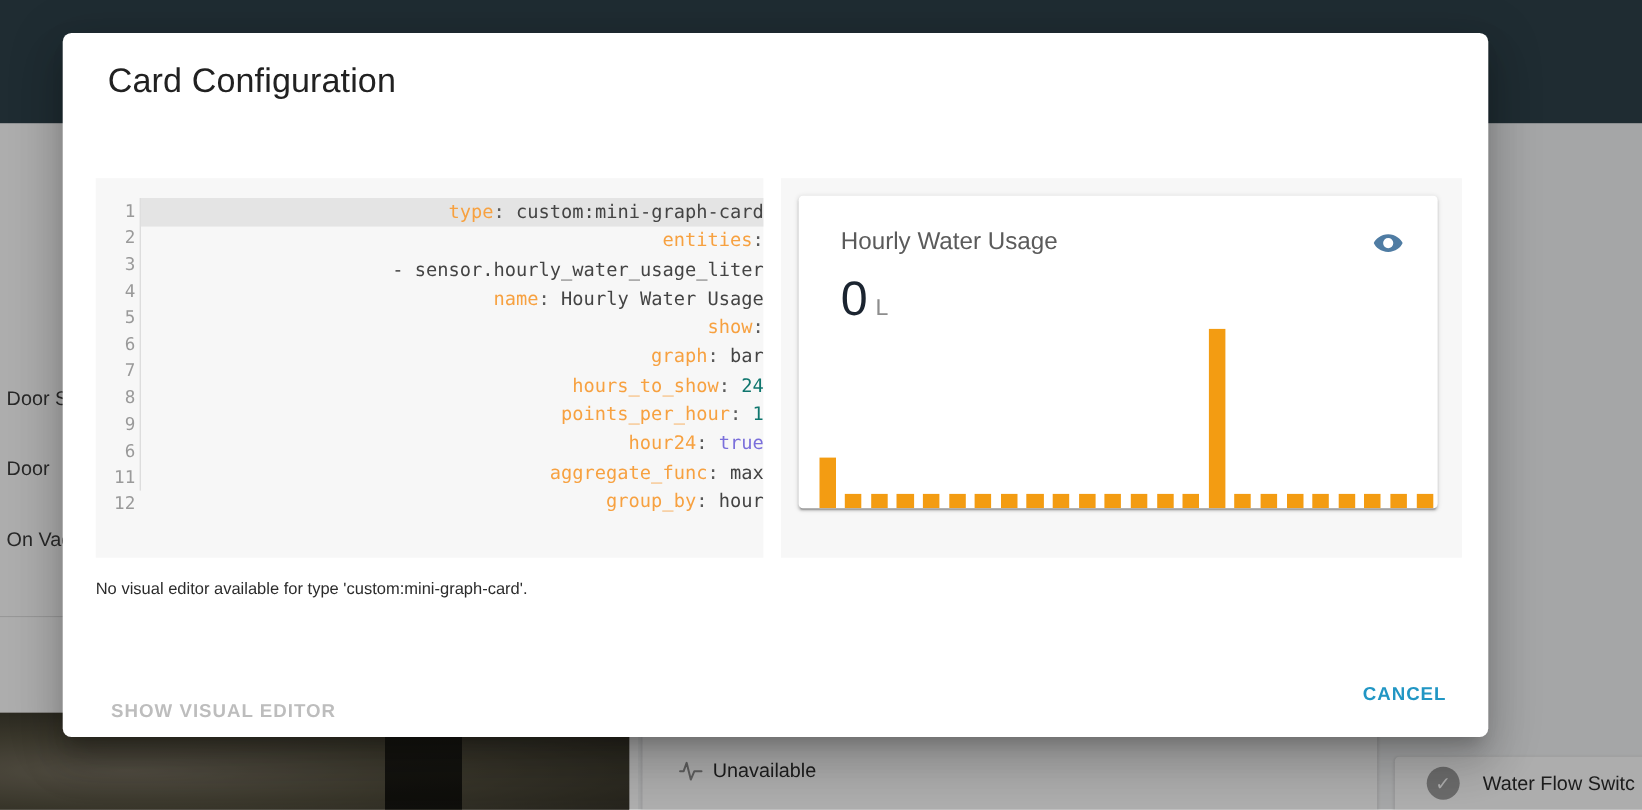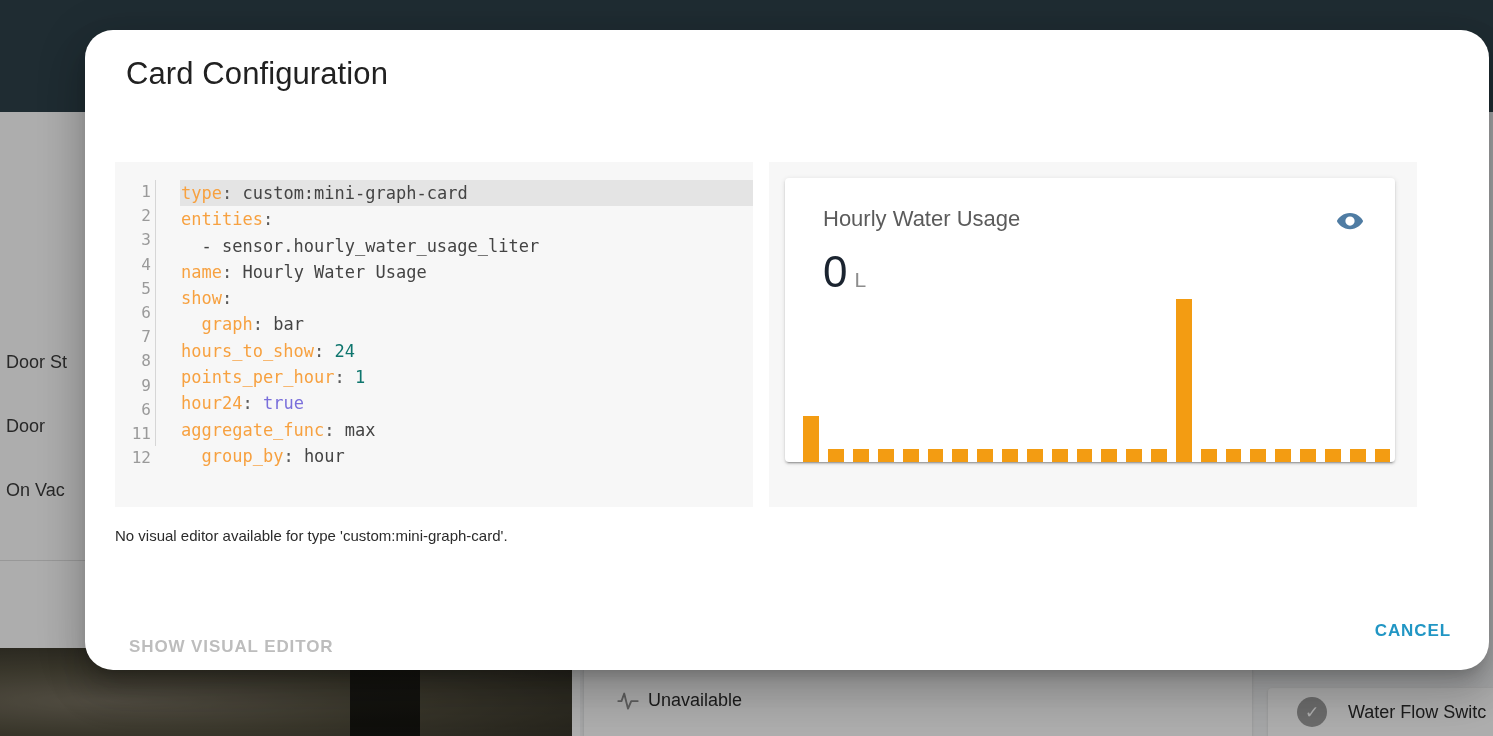--- a/index.html
+++ b/index.html
@@ -76,23 +76,23 @@
 
   
   #scrim {
     position: absolute; inset: 0;
     background: rgba(0,0,0,0.32);
   }
 
   
   #dialog {
     position: absolute;
-    left: 85px; top: 30px; width: 1404px; height: 640px;
+    left: 57px; top: 30px; width: 1296px; height: 640px;
     background: #ffffff;
-    border-radius: 28px;
+    border-radius: 8px;
     box-shadow: 0 11px 15px -7px rgba(0,0,0,.2),
                 0 24px 38px 3px rgba(0,0,0,.14),
                 0 9px 46px 8px rgba(0,0,0,.12);
     overflow: hidden;
   }
 
   .dialog-title {
     position: absolute; left: 41px; top: 26px;
     font-size: 31px; font-weight: 400; color: #212121;
     letter-spacing: .1px;
@@ -117,23 +117,24 @@
     position: absolute; left: 0; top: 18px; width: 36px;
     text-align: right;
     color: #9a9a9a; font-size: 16px; line-height: 24.2px;
     font-family: "DejaVu Sans Mono", "Liberation Mono", monospace;
   }
   .editor-gutter-rule {
     position: absolute; left: 40px; top: 18px; width: 1px; height: 266px;
     background: #d6d6d6;
   }
   .editor-code {
-    position: relative; margin-left: 65px; padding-left: 0;
+    position: relative; margin-left: 41px; padding-left: 0;
     white-space: pre;
     color: #444444;
+    text-align: right;
   }
   .code-line { height: 26.3px; padding-left: 1px; }
   .code-line.active { background: #e4e4e4; }
   .tok-key { color: #f7a140; }
   .tok-num { color: #0f766e; }
   .tok-bool { color: #7a6fdb; }
   .tok-val { color: #444444; }
   .tok-punct { color: #5a5a5a; }
 
   

